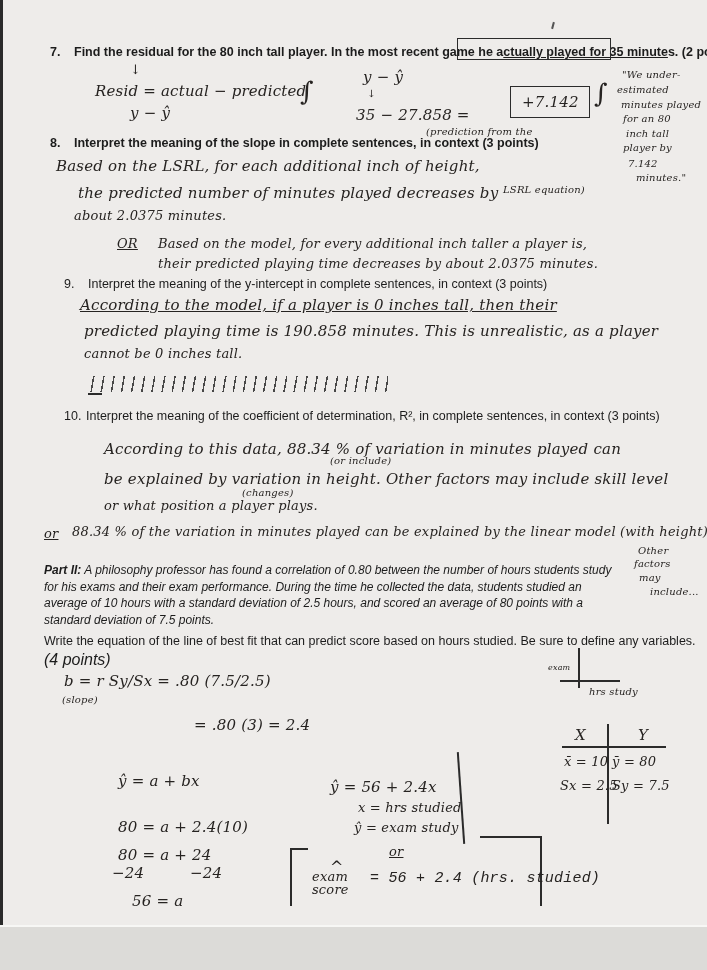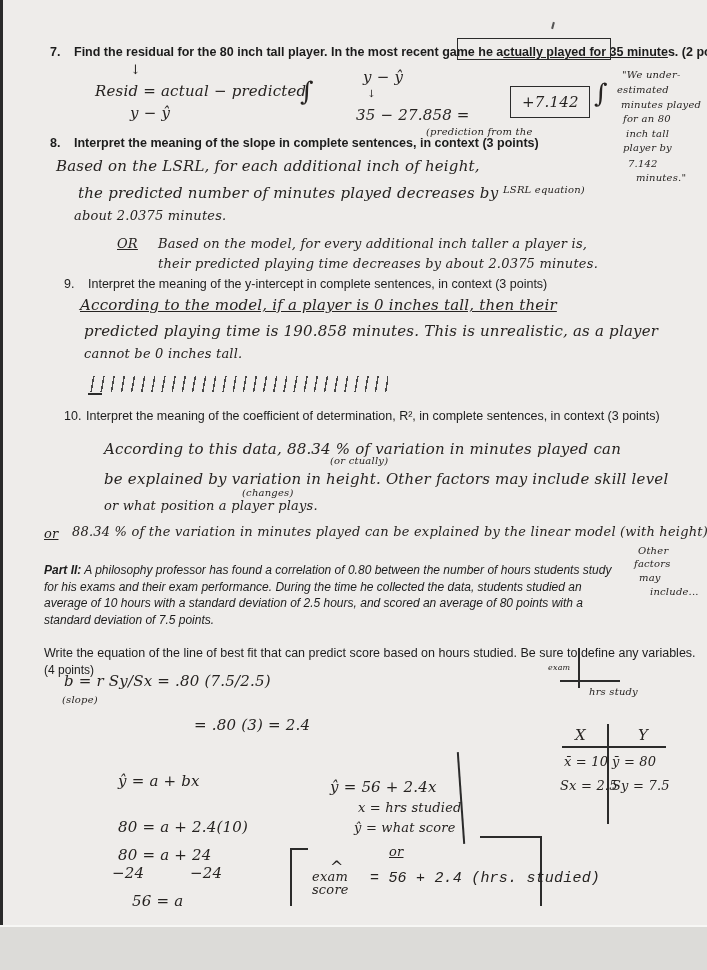--- a/index.html
+++ b/index.html
@@ -17,21 +17,21 @@
     box-sizing: border-box;
   }
   .page-bottom-edge {
     position: absolute; left: 0; top: 925px; width: 707px; height: 2px;
     background: #f7f7f5;
   }
   .below-page { position:absolute; left:0; top:927px; width:707px; height:43px; background:#dcdbd8; }
 
   .q { position: absolute; font-size: 12.5px; font-weight: bold; color:#1c1c1c; white-space: nowrap; }
   .q .num { display:inline-block; width: 24px; }
-  .q-normal { font-weight: normal; margin-top: 12px; }
+  .q-normal { font-weight: normal; }
 
   .hw {
     position: absolute;
     font-family: "DejaVu Serif", serif;
     font-style: italic;
     color: #262321;
     white-space: nowrap;
     letter-spacing: 0.2px;
   }
   .hw-sm { font-size: 10px; }
@@ -109,21 +109,21 @@
 <div class="hw hw-lg" style="left:80px; top:296px;text-decoration:underline;">According to the model, if a player is 0 inches tall, then their</div>
 <div class="hw hw-lg" style="left:84px; top:322px;">predicted playing time is 190.858 minutes. This is unrealistic, as a player</div>
 <div class="hw hw-md" style="left:84px; top:346px;text-align:right;">cannot be 0 inches tall.</div>
 <div class="scribble"></div>
 <div class="scribble-line"></div>
 
 <div class="q" style="left:64px; top:409px; font-weight:normal;">
   <span class="num" style="width:22px">10.</span><span>Interpret the meaning of the coefficient of determination, R², in complete sentences, in context (3 points)</span>
 </div>
 <div class="hw hw-lg" style="left:104px; top:440px;">According to this data, 88.34 % of variation  in minutes played can</div>
-<div class="hw hw-sm" style="left:330px; top:455px;">(or ctually)</div>
+<div class="hw hw-sm" style="left:330px; top:455px;">(or include)</div>
 <div class="hw hw-lg" style="left:104px; top:470px;font-style:italic;">be explained by variation in height. Other factors may include skill level</div>
 <div class="hw hw-sm" style="left:242px; top:487px;">(changes)</div>
 <div class="hw hw-md" style="left:104px; top:498px;">or what position a player plays.</div>
 
 <div class="hw hw-md underline" style="left:44px; top:526px;">or</div>
 <div class="hw hw-md" style="left:72px; top:524px;">88.34 % of the variation in minutes played can be explained by the linear model (with height).</div>
 
 <div>
   <div class="hw hw-sm" style="left:638px; top:545px;">Other</div>
   <div class="hw hw-sm" style="left:634px; top:558px;">factors</div>
@@ -131,21 +131,21 @@
   <div class="hw hw-sm" style="left:650px; top:586px;">include...</div>
 </div>
 
 <div class="part2">
   <b>Part II:</b><span> A philosophy professor has found a correlation of 0.80 between the number of hours students study for his exams and their exam performance. During the time he collected the data, students studied an average of 10 hours with a standard deviation of 2.5 hours, and scored an average of 80 points with a standard deviation of 7.5 points.</span>
 </div>
 
 <div class="q q-normal" style="left:44px; top:634px; font-size:12.5px;">
   <span>Write the equation of the line of best fit that can predict score based on hours studied. Be sure to define any variables.</span>
 </div>
-<div class="q q-normal" style="left:44px; top:651px; font-size:12px;">(4 points)</div>
+<div class="q q-normal" style="left:44px; top:651px; font-size:16px;font-style:italic;">(4 points)</div>
 
 <div class="hw hw-lg" style="left:64px; top:672px;">b = r Sy/Sx = .80 (7.5/2.5)</div>
 <div class="hw hw-sm" style="left:62px; top:694px;">(slope)</div>
 <div class="hw hw-lg" style="left:194px; top:716px;">= .80 (3) = 2.4</div>
 
 <div class="line" style="left:578px; top:648px; width:1.5px; height:40px;"></div>
 <div class="line" style="left:560px; top:680px; width:60px; height:1.5px;"></div>
 <div class="hw hw-sm" style="left:548px; top:663px; font-size:8px;">exam</div>
 <div class="hw hw-sm" style="left:589px; top:686px;">hrs study</div>
 
@@ -160,21 +160,21 @@
 
 <div class="hw hw-lg" style="left:118px; top:772px;">ŷ = a + bx</div>
 <div class="hw hw-lg" style="left:118px; top:818px;">80 = a + 2.4(10)</div>
 <div class="hw hw-lg" style="left:118px; top:846px;">80 = a + 24</div>
 <div class="hw hw-lg" style="left:112px; top:864px;">−24</div>
 <div class="hw hw-lg" style="left:190px; top:864px;">−24</div>
 <div class="hw hw-lg" style="left:132px; top:892px;">56 = a</div>
 
 <div class="hw hw-lg" style="left:330px; top:778px;">ŷ = 56 + 2.4x</div>
 <div class="hw hw-md" style="left:358px; top:800px;">x = hrs studied</div>
-<div class="hw hw-md" style="left:354px; top:820px;">ŷ = what score</div>
+<div class="hw hw-md" style="left:354px; top:820px;">ŷ = exam study</div>
 <div class="hw hw-md underline" style="left:389px; top:844px;">or</div>
 
 <div class="line" style="left:460px; top:752px; width:1.5px; height:92px; transform:rotate(-4deg);"></div>
 <div class="line" style="left:290px; top:848px; width:1.5px; height:58px;"></div>
 <div class="line" style="left:290px; top:848px; width:18px; height:1.5px;"></div>
 <div class="line" style="left:480px; top:836px; width:60px; height:1.5px;"></div>
 <div class="line" style="left:540px; top:836px; width:1.5px; height:70px;"></div>
 
 <div class="hw" style="left:330px; top:858px; font-size:16px;">^</div>
 <div class="hw hw-md" style="left:312px; top:870px; width:54px; white-space:normal; line-height:13px; text-align:left;">exam score</div>

